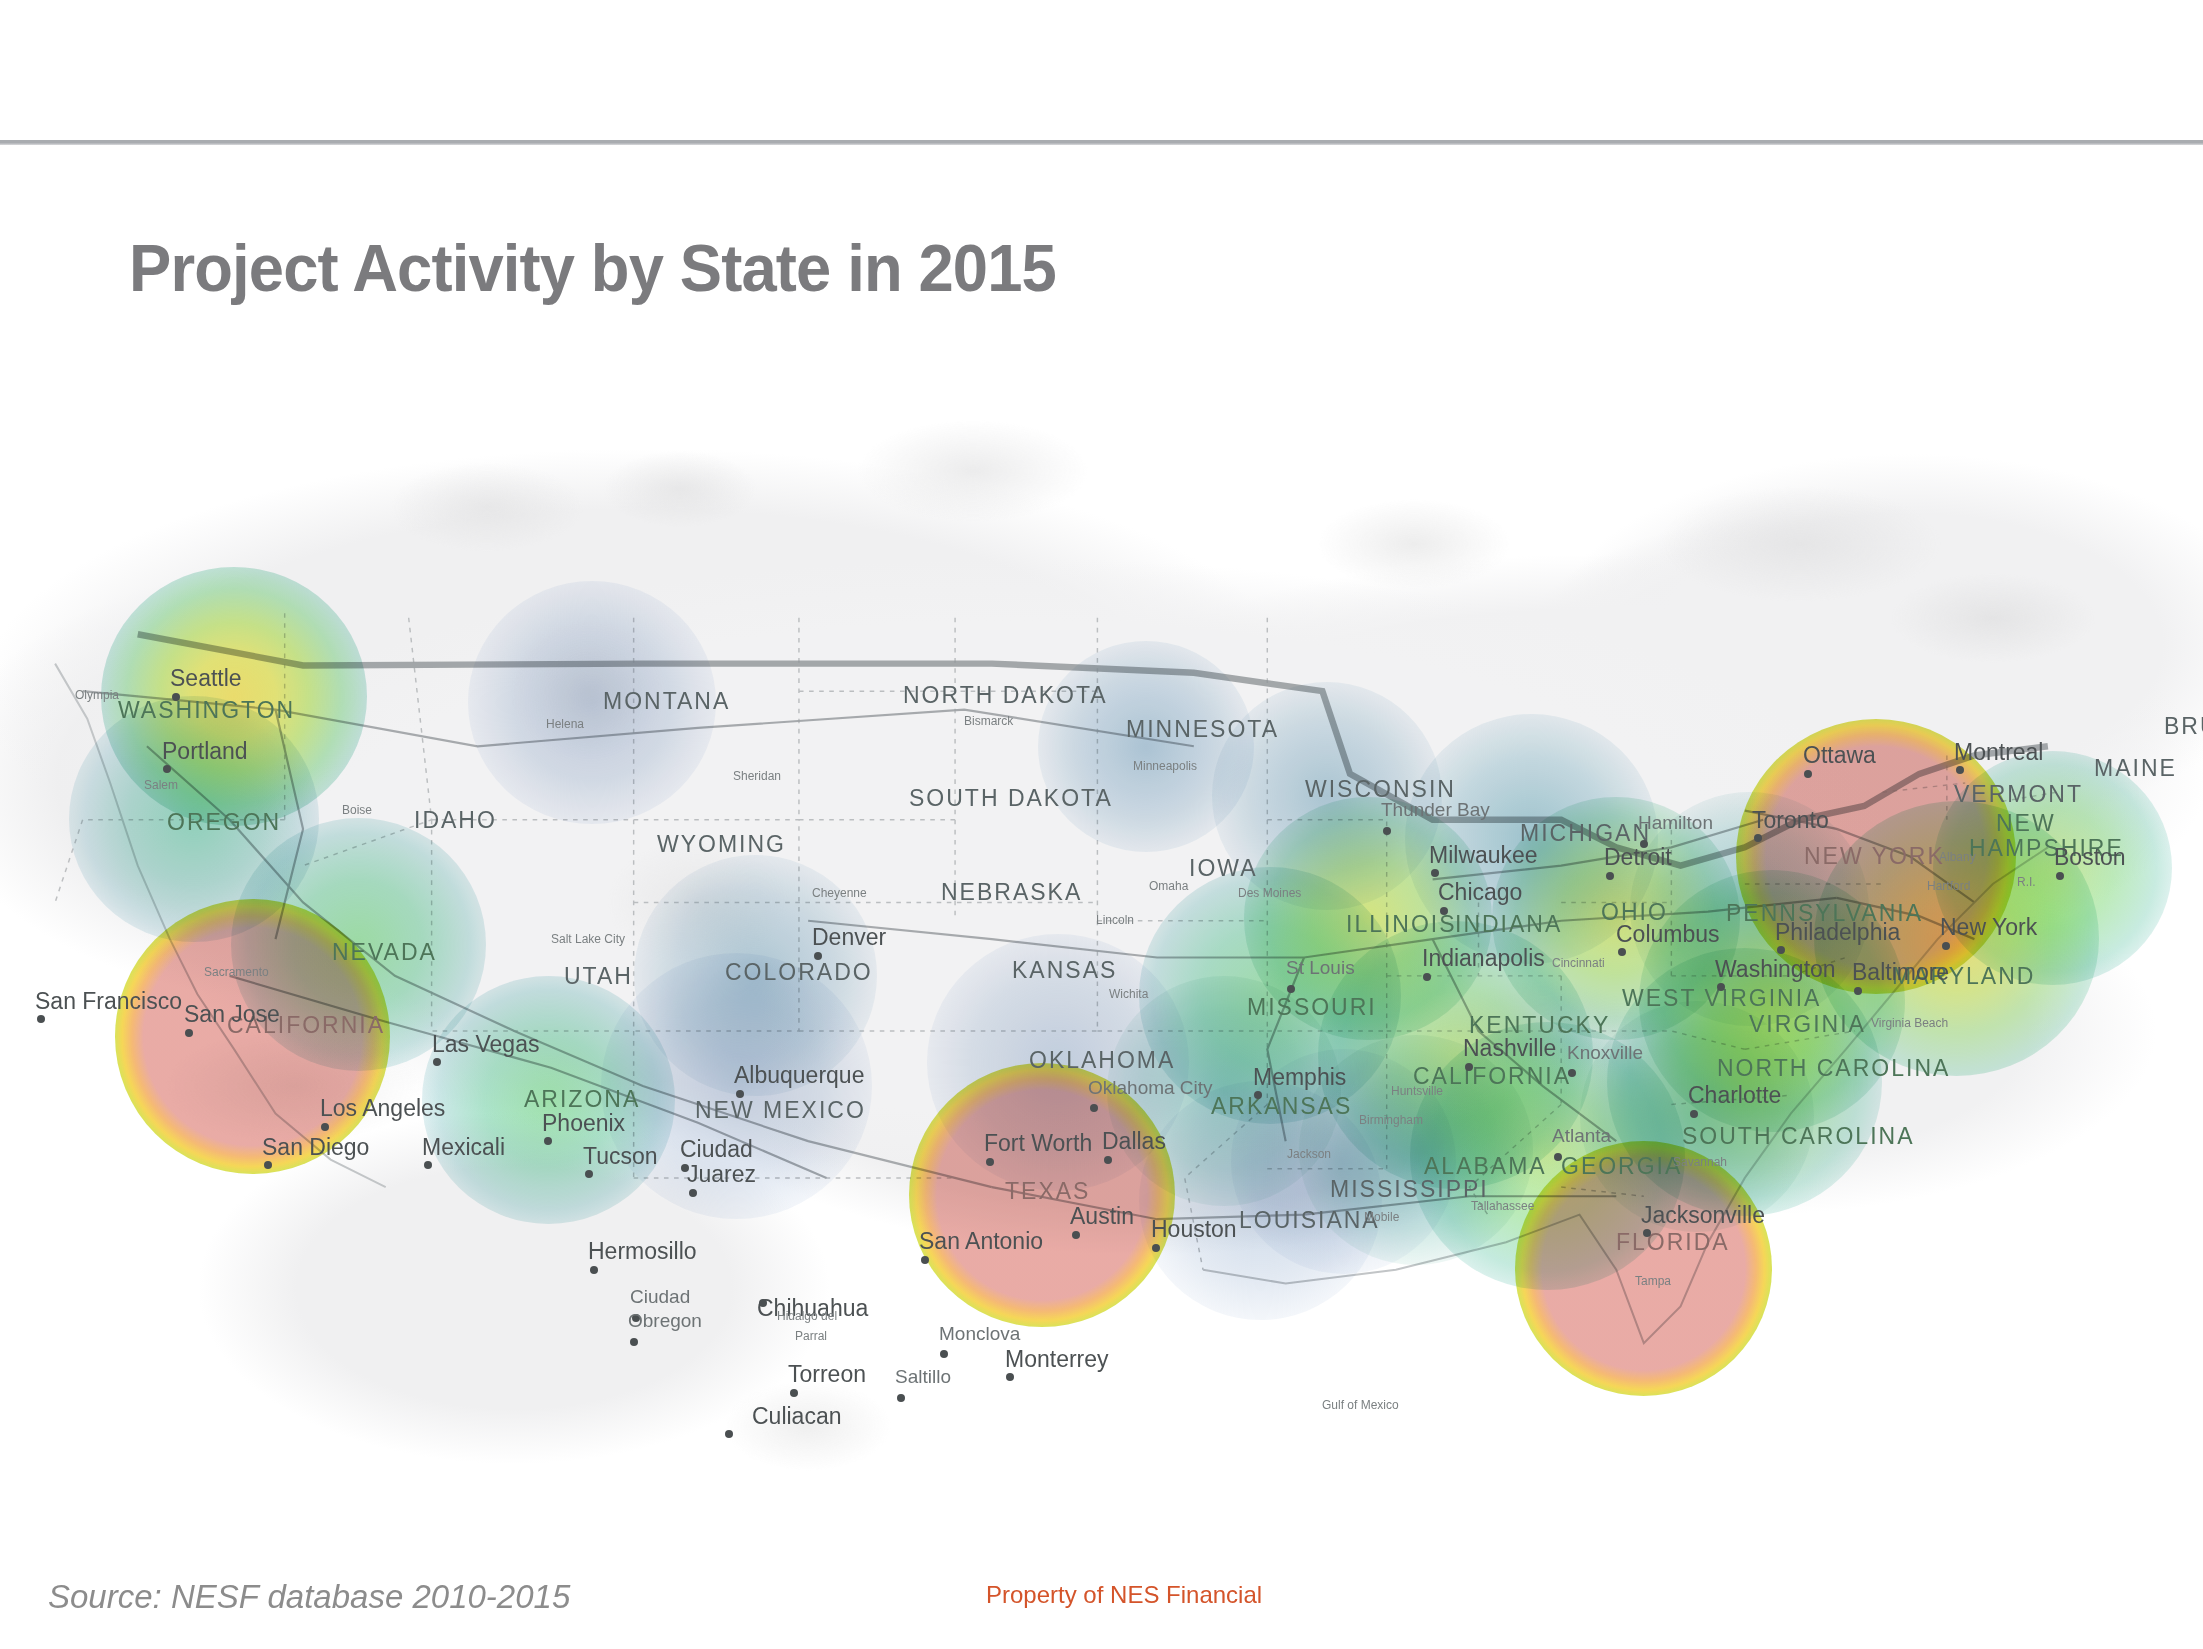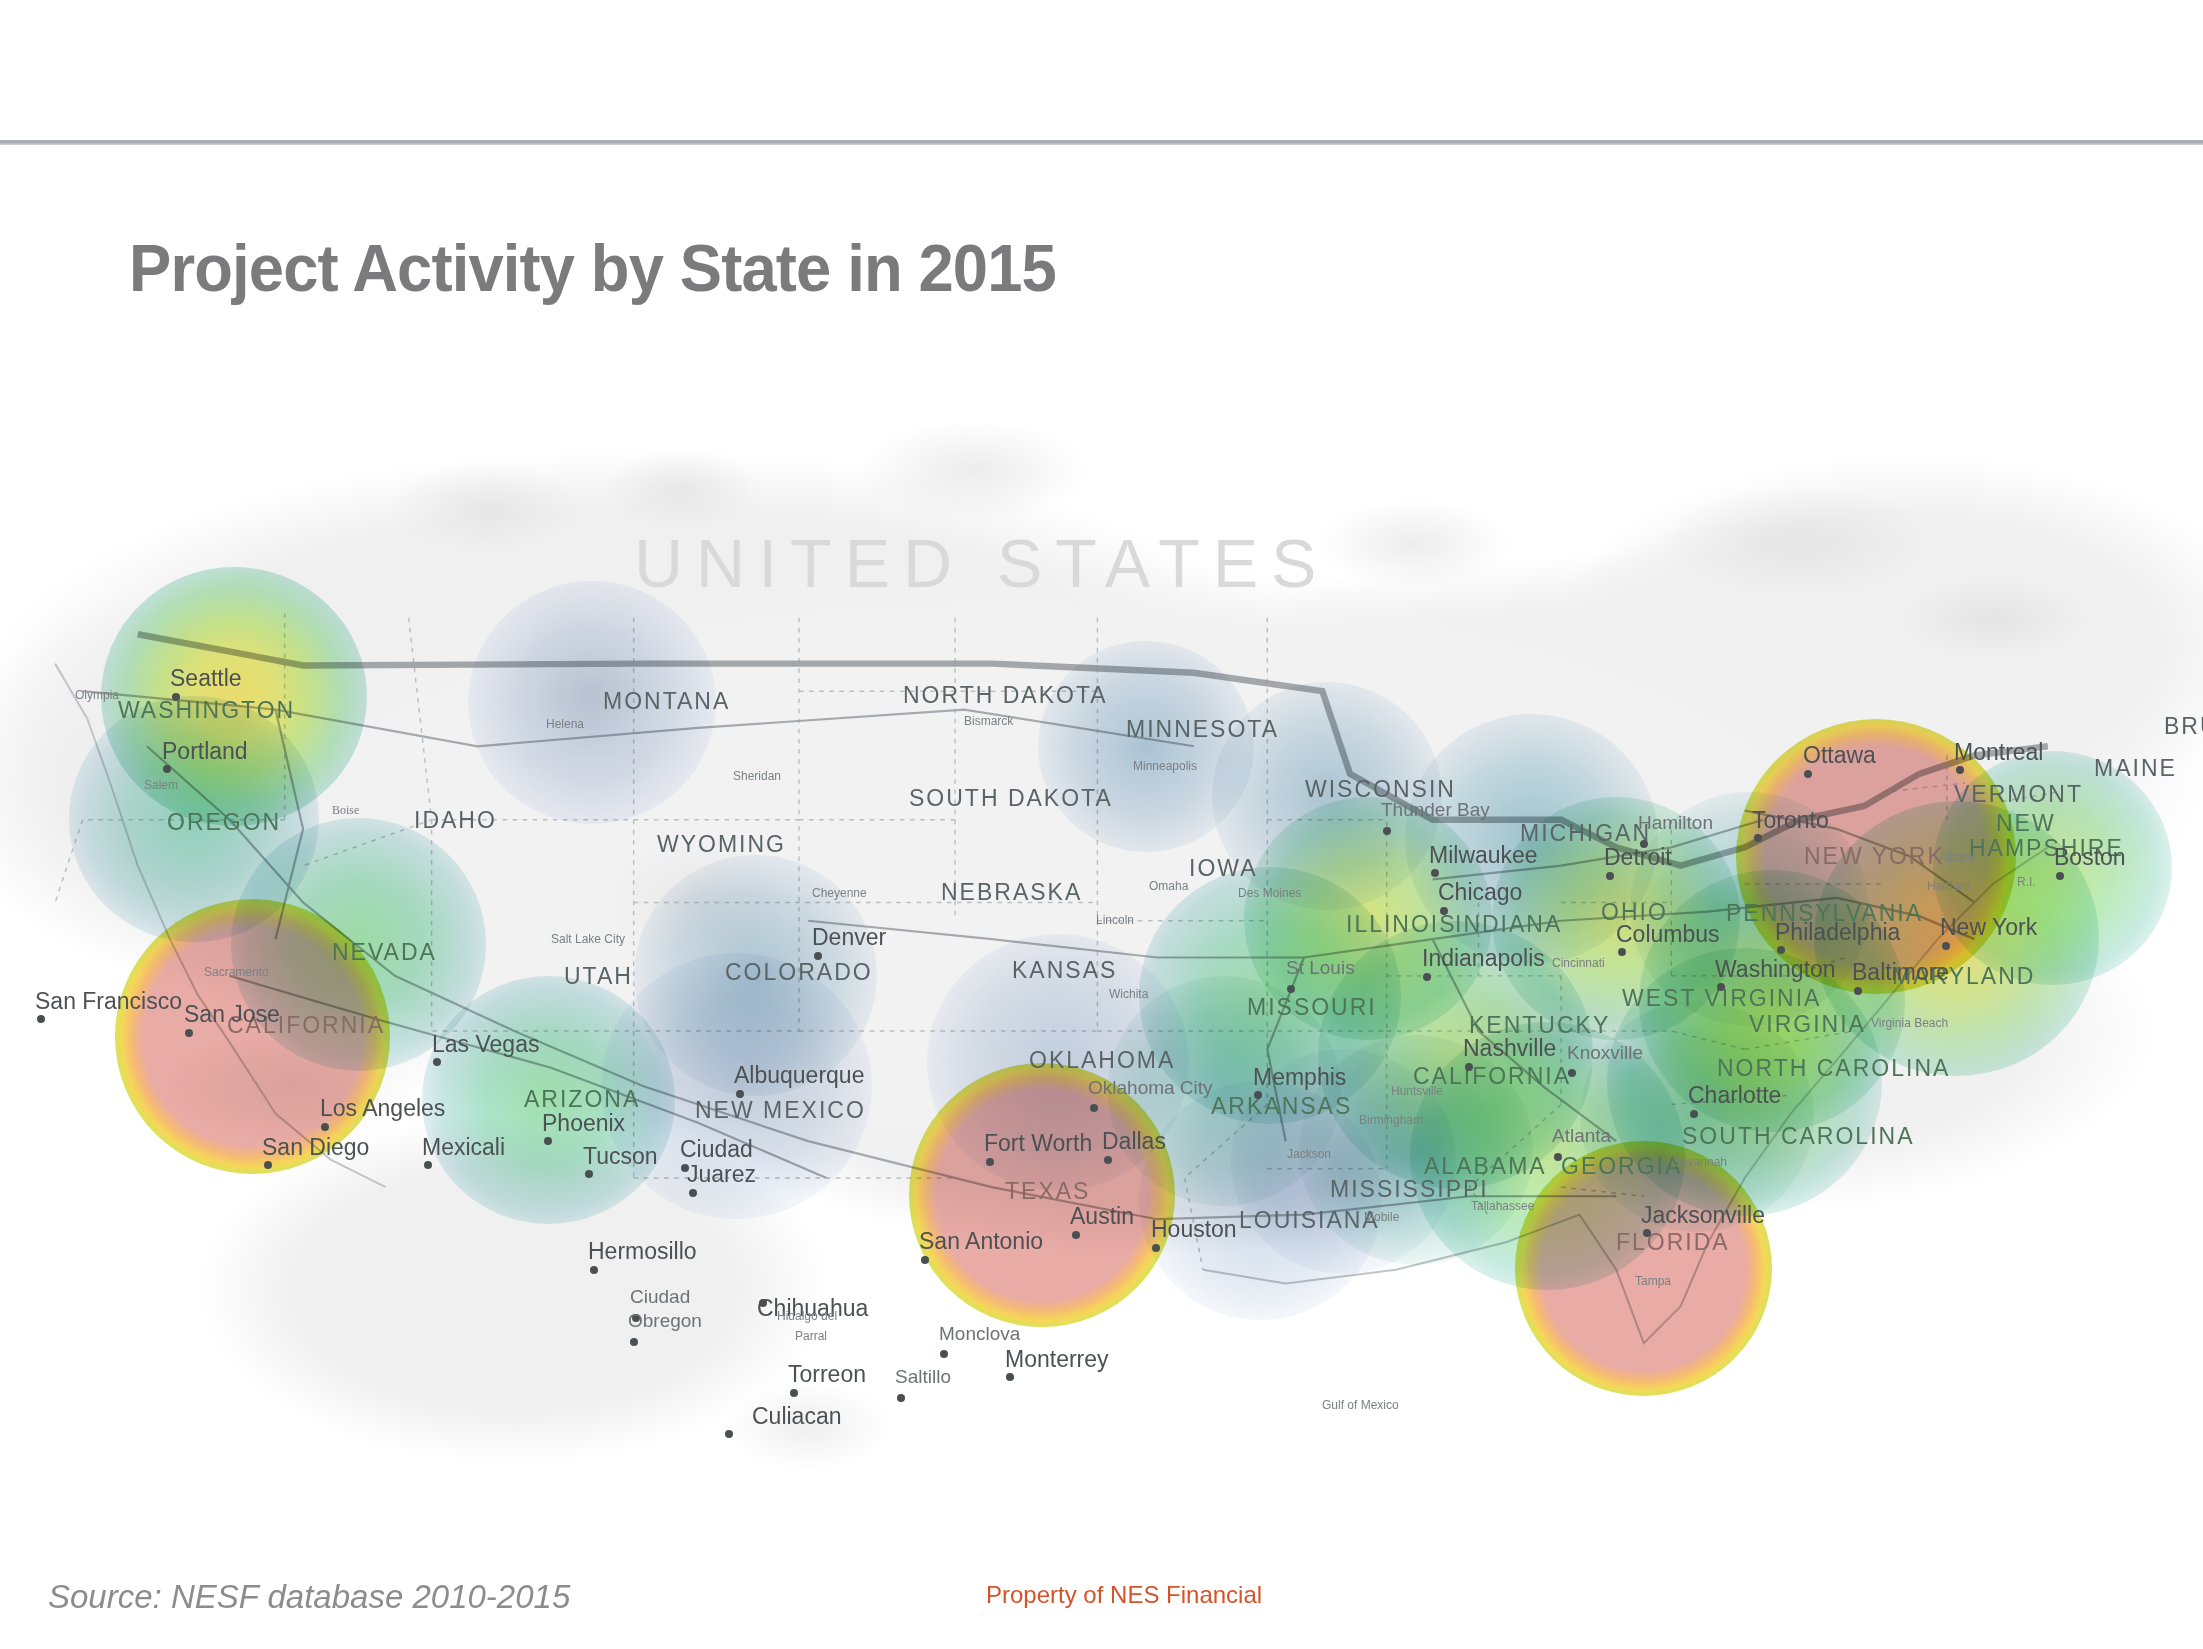--- a/index.html
+++ b/index.html
@@ -214,21 +214,20 @@
         <path d="M300 350 L330 480 L300 600"></path>
         <path d="M1420 620 L1380 720 L1400 820"></path>
       </g>
 
       <path d="M150 268 L330 302 L700 300 L1080 300 L1300 310 L1440 330 L1470 420 L1560 470 L1700 470 L1760 500 L1830 520 L1900 500 L1960 470 L2030 455 L2090 420 L2150 400 L2230 390" stroke="#8e9396" stroke-width="7" fill="none" opacity=".8"></path>
 
       <path d="M60 300 L95 360 L120 430 L150 520 L185 600 L215 660 L255 720 L300 790 L360 840 L420 870" stroke="#c2c5c7" stroke-width="2.2" fill="none"></path>
       <path d="M1310 960 L1400 975 L1520 960 L1640 930 L1720 900 L1760 960 L1790 1040 L1830 1000 L1860 930 L1900 860 L1950 790 L2010 720 L2060 660 L2110 600 L2170 540 L2230 500" stroke="#c2c5c7" stroke-width="2.2" fill="none"></path>
     </svg>
 
-    <div id="map-watermark">UNITED STATES</div>
 
     <div>
 
       <div class="blob" style="left:468px; top:193px; width:248px; height:243px;
            background: radial-gradient(circle, rgba(150,172,205,.50) 0%, rgba(165,186,215,.38) 45%, rgba(190,205,230,.20) 70%, rgba(255,255,255,0) 86%);"></div>
       <div class="blob" style="left:601px; top:565px; width:271px; height:266px;
            background: radial-gradient(circle, rgba(150,172,205,.48) 0%, rgba(168,188,216,.36) 45%, rgba(195,210,232,.18) 72%, rgba(255,255,255,0) 88%);"></div>
       <div class="blob" style="left:927px; top:546px; width:262px; height:257px;
            background: radial-gradient(circle, rgba(152,178,208,.50) 0%, rgba(172,192,218,.36) 48%, rgba(198,212,233,.18) 73%, rgba(255,255,255,0) 88%);"></div>
       <div class="blob" style="left:1139px; top:693px; width:243px; height:239px;
@@ -387,21 +386,21 @@
         <div class="lbl state green" style="left: 1892px; top: 575px;">MARYLAND</div>
       </div>
     <div id="city-label-layer">
         <div class="lbl city" style="left: 170px; top: 277px;">Seattle</div>
         <div class="dot" style="left: 172px; top: 305px;"></div>
         <div class="lbl city xs" style="left: 75px; top: 300px;">Olympia</div>
         <div class="lbl city" style="left: 162px; top: 350px;">Portland</div>
         <div class="dot" style="left: 163px; top: 377px;"></div>
         <div class="lbl city xs" style="left: 144px; top: 390px;">Salem</div>
         <div class="lbl city xs" style="left: 546px; top: 329px;">Helena</div>
-        <div class="lbl city xs" style="left: 332px; top: 415px; font-family: Liberation Serif, serif;">Boise</div>
+        <div class="lbl city xs" style="left: 342px; top: 415px;">Boise</div>
         <div class="lbl city xs" style="left: 964px; top: 326px;">Bismarck</div>
         <div class="lbl city xs" style="left: 733px; top: 381px;">Sheridan</div>
         <div class="lbl city xs" style="left: 812px; top: 498px;">Cheyenne</div>
         <div class="lbl city xs" style="left: 1096px; top: 525px;">Lincoln</div>
         <div class="lbl city xs" style="left: 1133px; top: 371px;">Minneapolis</div>
         <div class="lbl city" style="left: 1429px; top: 454px;">Milwaukee</div>
         <div class="dot" style="left: 1431px; top: 481px;"></div>
         <div class="lbl city" style="left: 1438px; top: 491px;">Chicago</div>
         <div class="dot" style="left: 1440px; top: 519px;"></div>
         <div class="lbl city" style="left: 1604px; top: 456px;">Detroit</div>

